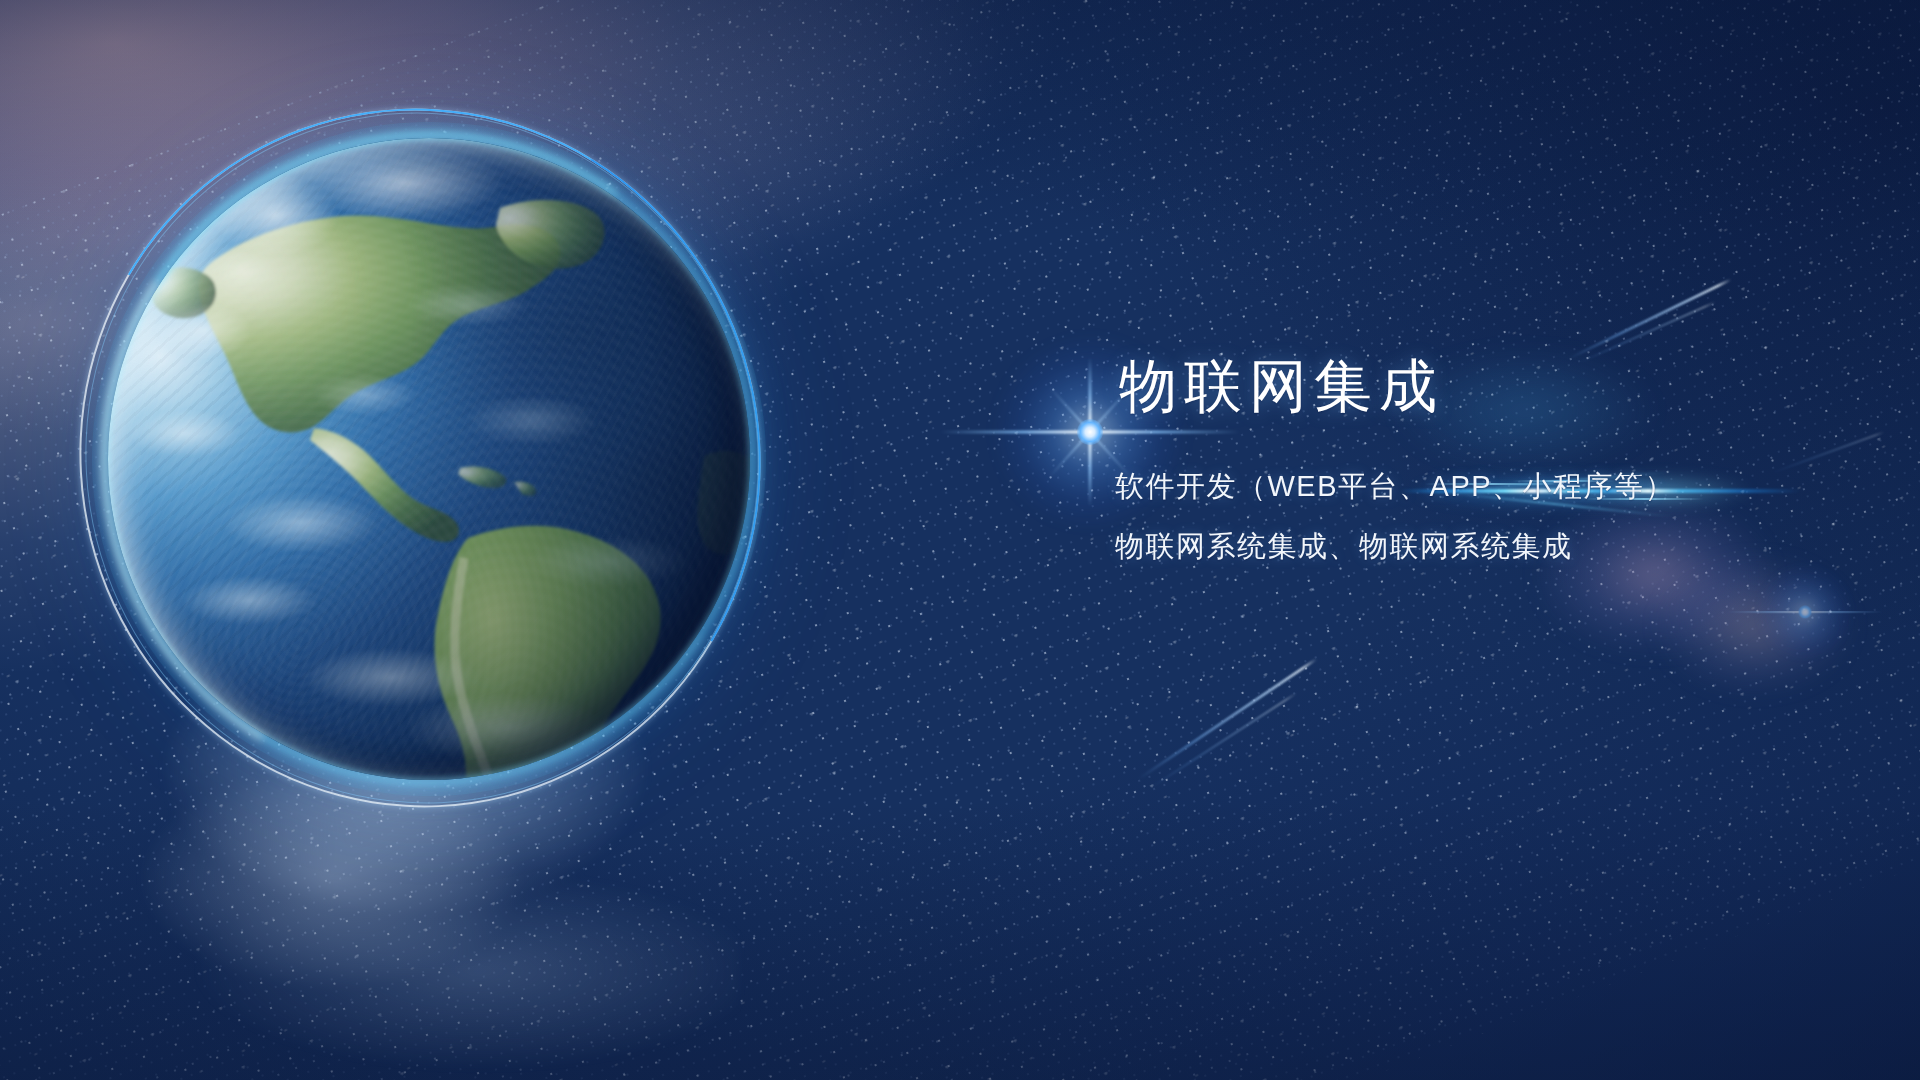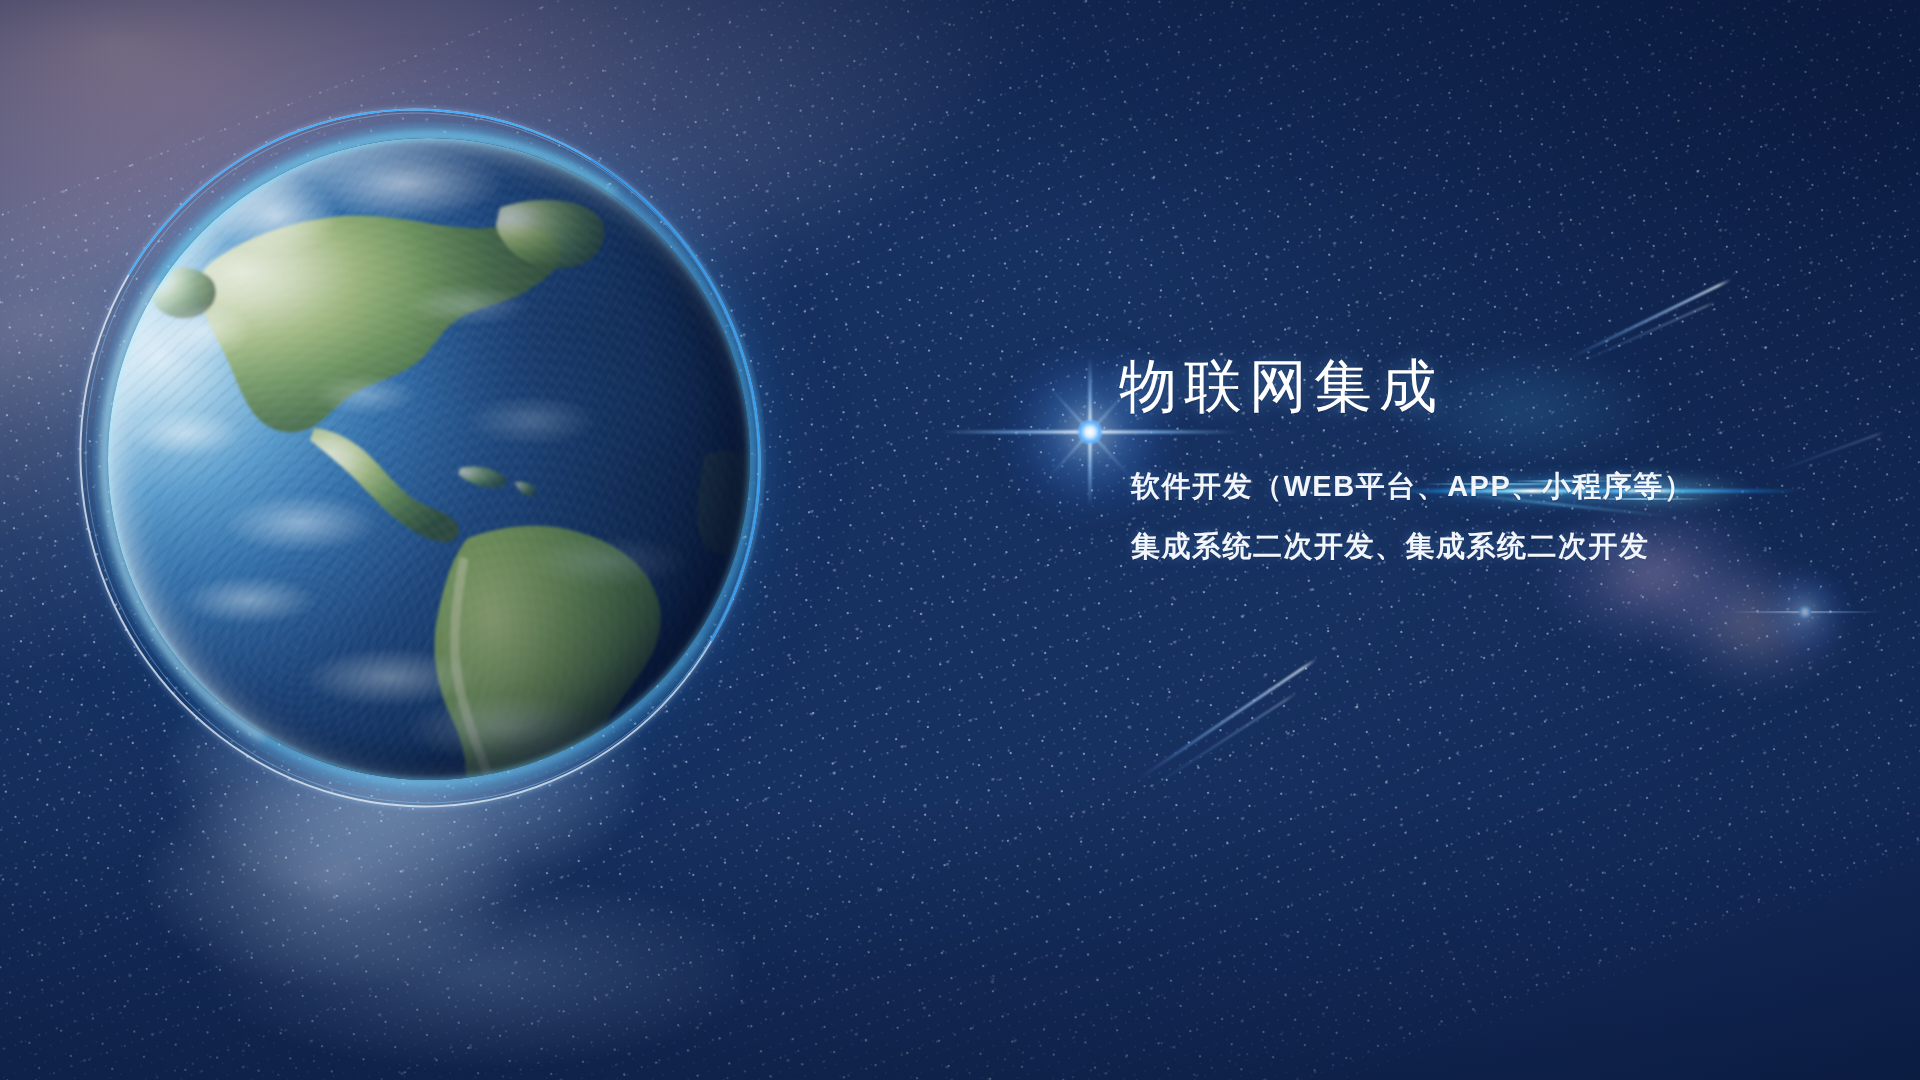--- a/index.html
+++ b/index.html
@@ -312,23 +312,23 @@
     margin:4px;
     font-size:58px;
     font-weight:400;
     letter-spacing:7px;
     line-height:1.05;
     color:#ffffff;
     text-shadow:0 0 18px rgba(120,190,255,.40), 0 1px 2px rgba(0,20,60,.45);
     white-space:nowrap;
   }
   .sub{
-    margin:16px;
+    margin:0;
     font-size:29px;
-    font-weight:700;
+    font-weight:400;
     letter-spacing:1.5px;
     color:#f2f6fb;
     line-height:1.1;
     white-space:nowrap;
     text-shadow:0 0 12px rgba(110,180,250,.32), 0 1px 2px rgba(0,20,60,.40);
   }
   .sub.l1{margin-top:54px;}
   .sub.l2{margin-top:28px;}
 </style>
 </head>
@@ -469,16 +469,16 @@
 
   <div class="flare" style="left:1805px;top:612px;width:0;height:0;transform:scale(.52);opacity:.55;">
     <div class="halo"></div>
     <div class="ray-h"></div>
     <div class="core"></div>
   </div>
 
   <div class="copy">
     <h1 class="headline">物联网集成</h1>
     <p class="sub l1">软件开发（WEB平台、APP、小程序等）</p>
-    <p class="sub l2">集成系统二次开发、集成系统二次开发</p>
+    <p class="sub l2">物联网系统集成、物联网系统集成</p>
   </div>
 
 </div>
 
 </body></html>

